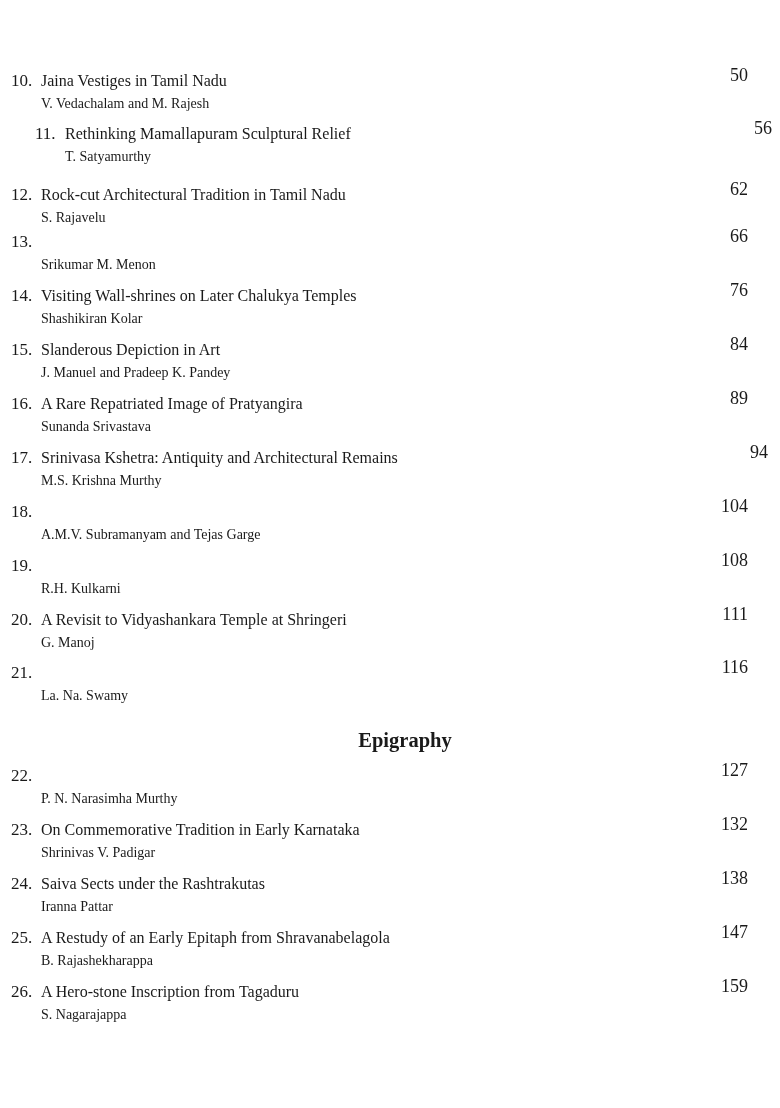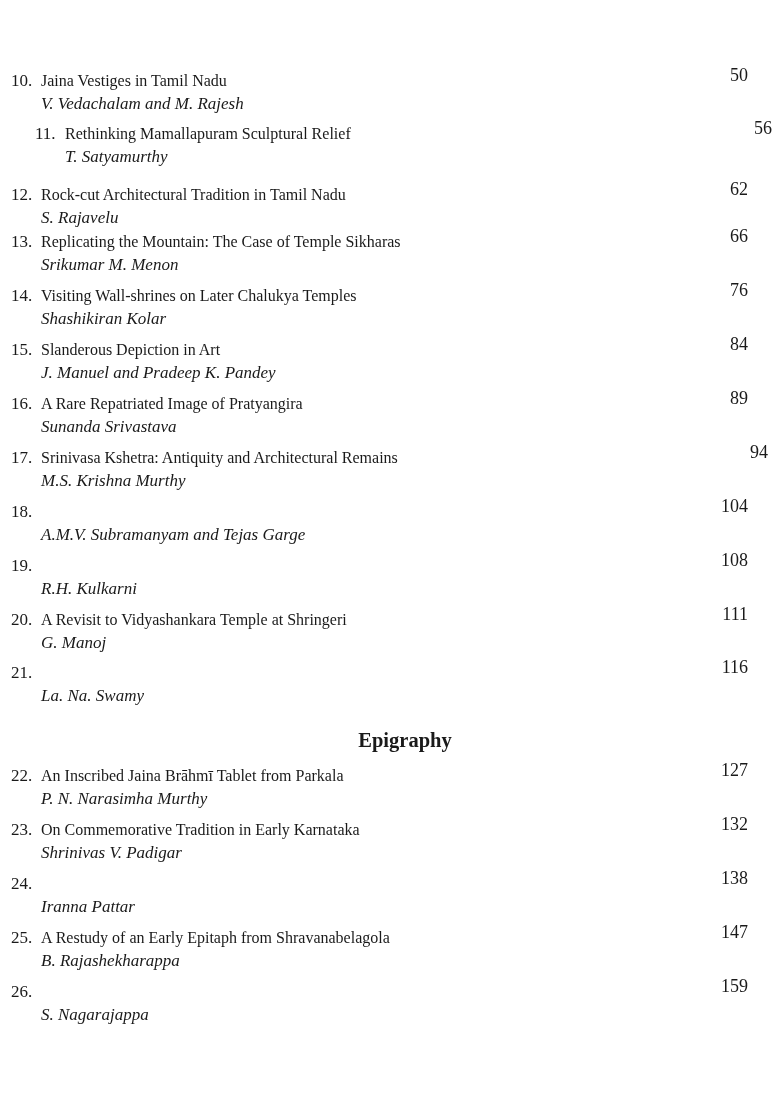--- a/index.html
+++ b/index.html
@@ -39,23 +39,22 @@
       left: 41px;
       top: 0;
       font-size: 16px;
       line-height: 22px;
       white-space: nowrap;
     }
     .entry-author {
       position: absolute;
       left: 41px;
       top: 23px;
-      font-size: 17px;
+      font-size: 14px;
       line-height: 22px;
-      font-style: italic;
       white-space: nowrap;
     }
     .entry-page {
       position: absolute;
       right: 20px;
       top: -6px;
       font-size: 18px;
       line-height: 22px;
       text-align: right;
     }
@@ -93,21 +92,20 @@
     <span class="entry-page">56</span>
   </div>
   <div class="entry" style="top:184px;">
     <span class="entry-num">12.</span>
     <span class="entry-title">Rock-cut Architectural Tradition in Tamil Nadu</span>
     <span class="entry-author">S. Rajavelu</span>
     <span class="entry-page">62</span>
   </div>
   <div class="entry" style="top:231px;">
     <span class="entry-num">13.</span>
-    <span class="entry-title">Replicating the Mountain: The Case of Temple Sikharas</span>
     <span class="entry-author">Srikumar M. Menon</span>
     <span class="entry-page">66</span>
   </div>
   <div class="entry" style="top:285px;">
     <span class="entry-num">14.</span>
     <span class="entry-title">Visiting Wall-shrines on Later Chalukya Temples</span>
     <span class="entry-author">Shashikiran Kolar</span>
     <span class="entry-page">76</span>
   </div>
   <div class="entry" style="top:339px;">
@@ -149,40 +147,41 @@
     <span class="entry-author">La. Na. Swamy</span>
     <span class="entry-page">116</span>
   </div>
 
   <div class="section-heading">
     <span>Epigraphy</span>
   </div>
 
   <div class="entry" style="top:765px;">
     <span class="entry-num">22.</span>
-    <span class="entry-title">An Inscribed Jaina Brāhmī Tablet from Parkala</span>
     <span class="entry-author">P. N. Narasimha Murthy</span>
     <span class="entry-page">127</span>
   </div>
   <div class="entry" style="top:819px;">
     <span class="entry-num">23.</span>
     <span class="entry-title">On Commemorative Tradition in Early Karnataka</span>
     <span class="entry-author">Shrinivas V. Padigar</span>
     <span class="entry-page">132</span>
   </div>
   <div class="entry" style="top:873px;">
     <span class="entry-num">24.</span>
+    <span class="entry-title">Saiva Sects under the Rashtrakutas</span>
     <span class="entry-author">Iranna Pattar</span>
     <span class="entry-page">138</span>
   </div>
   <div class="entry" style="top:927px;">
     <span class="entry-num">25.</span>
     <span class="entry-title">A Restudy of an Early Epitaph from Shravanabelagola</span>
     <span class="entry-author">B. Rajashekharappa</span>
     <span class="entry-page">147</span>
   </div>
   <div class="entry" style="top:981px;">
     <span class="entry-num">26.</span>
+    <span class="entry-title">A Hero-stone Inscription from Tagaduru</span>
     <span class="entry-author">S. Nagarajappa</span>
     <span class="entry-page">159</span>
   </div>
 
 </div>
 
 </body></html>

